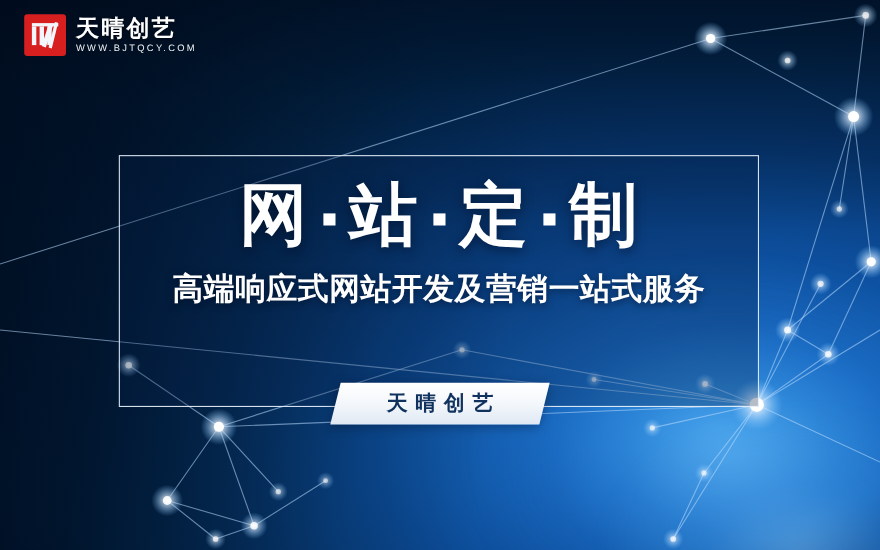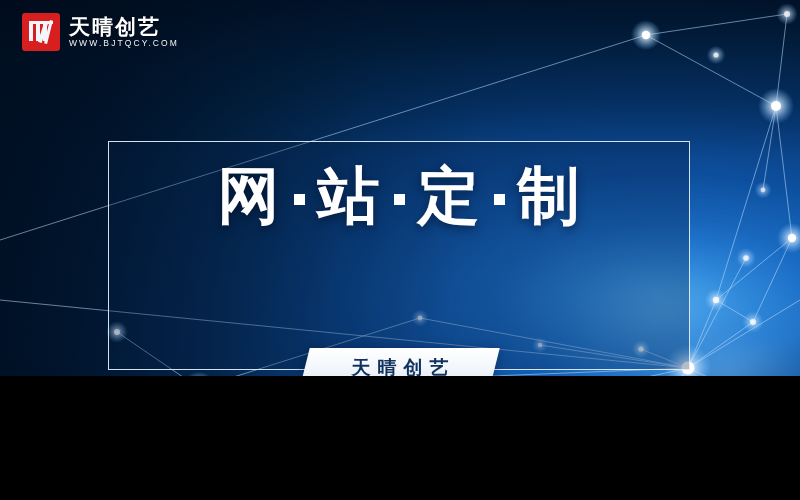--- a/index.html
+++ b/index.html
@@ -3,21 +3,21 @@
 <meta charset="utf-8">
 <style>
   html, body {
     margin: 0;
     padding: 0;
     background: #000;
   }
   #banner {
     position: relative;
     width: 800px;
-    height: 376px;
+    height: 500px;
     overflow: hidden;
     font-family: "Liberation Sans", "DejaVu Sans", sans-serif;
     background: #022a55;
   }
 
   
   .bg-base {
     position: absolute;
     inset: 0;
     background:
@@ -338,20 +338,21 @@
   <div class="content">
     <div class="main-title" id="main-title">
         <span class="ch">网</span>
         <span class="sep"></span>
         <span class="ch">站</span>
         <span class="sep"></span>
         <span class="ch">定</span>
         <span class="sep"></span>
         <span class="ch">制</span>
       </div>
+    <div class="sub-title">高端响应式网站开发及营销一站式服务</div>
   </div>
 
   <div class="badge">
     <div class="badge-shape"></div>
     <div class="badge-label">天晴创艺</div>
   </div>
 
 </div>
 
 </body></html>

